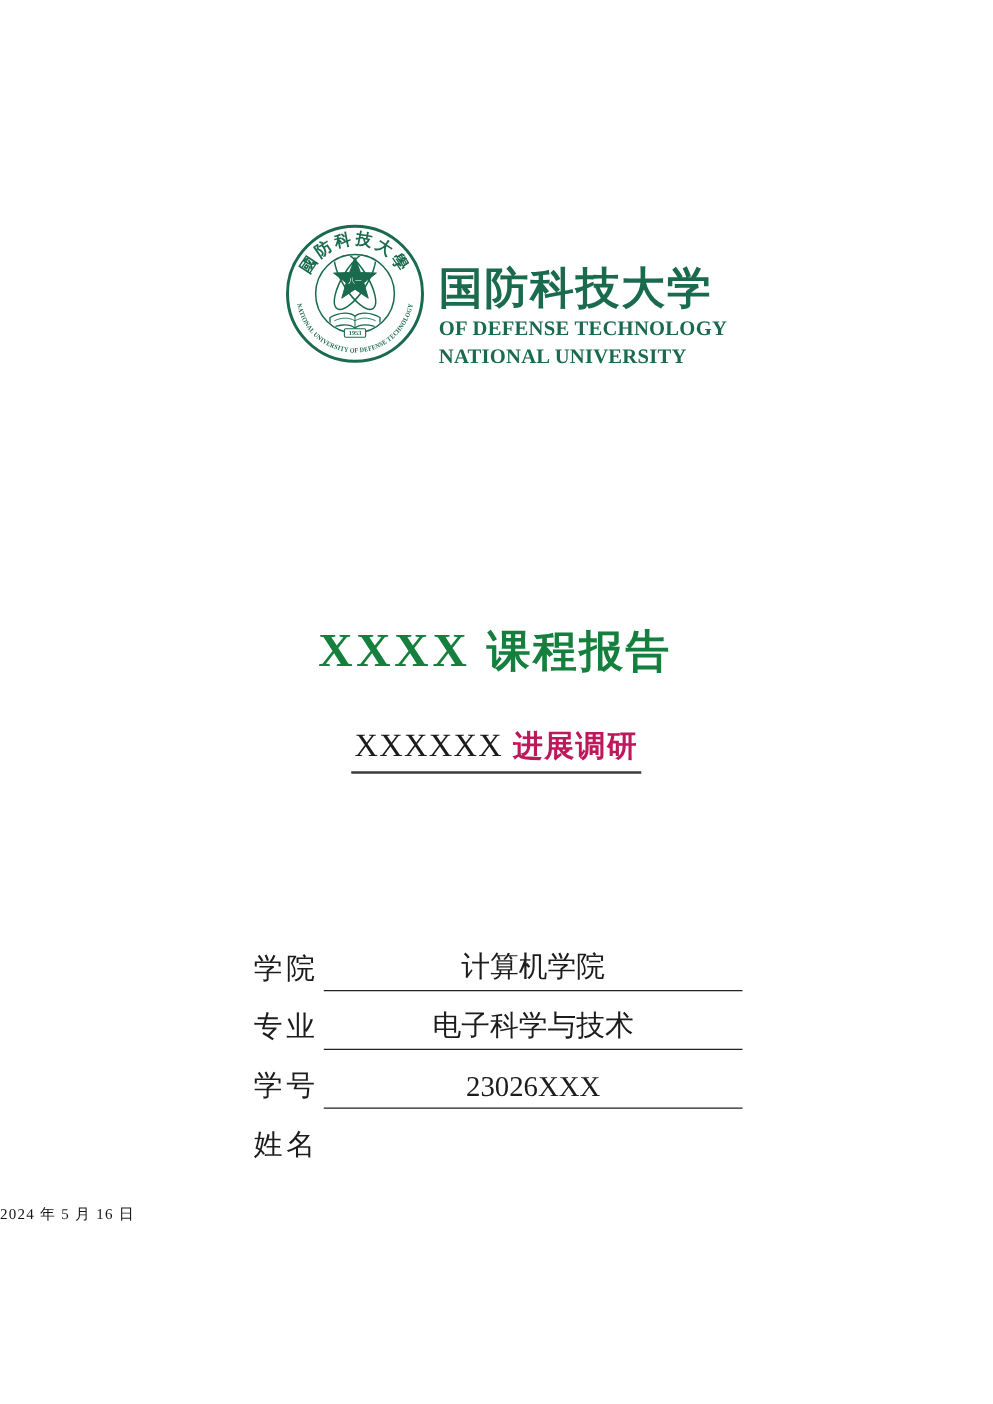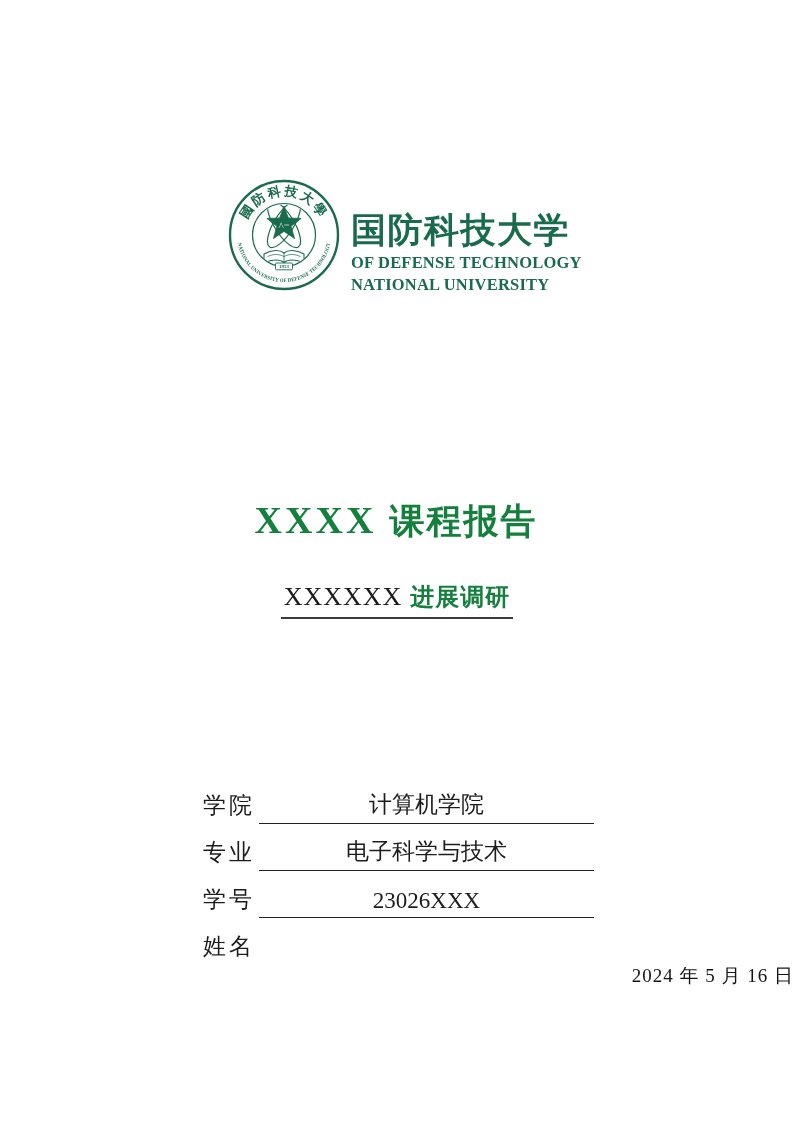--- a/index.html
+++ b/index.html
@@ -25,38 +25,38 @@
   }
 
   
   .title-line { position:absolute; left:0; top:498px; width:792px; text-align:center; white-space:nowrap; color:#15803d; }
   .title-latin { font-family:"Liberation Serif", serif; font-weight:700; font-size:38px; letter-spacing:3px; margin-right:13px; }
   .title-cjk  { font-family:"Liberation Sans", sans-serif; font-weight:700; font-size:35px; letter-spacing:2px; }
 
   .subtitle-line { position:absolute; left:0; top:581px; width:794px; text-align:center; white-space:nowrap; }
   .subtitle-inner { display:inline-block; border-bottom:2px solid #3c3c3c; padding:0 3px 4px 3px; }
   .subtitle-latin { font-family:"Liberation Serif", serif; font-size:26px; letter-spacing:1px; margin-right:8px; color:#1b1b1b; }
-  .subtitle-cjk  { font-family:Liberation Mono, monospace; font-weight:700; font-size:24px; letter-spacing:1px; color:#15803d; }
+  .subtitle-cjk  { font-family:Liberation Mono, monospace; font-weight:700; font-size:24px; letter-spacing:1px; color:#be185d; }
 
   
-  .form-block { position:absolute; left:203px; top:783px; width:391px; }
+  .form-block { position:absolute; left:203px; top:752px; width:391px; }
   .form-row { display:flex; align-items:flex-end; height:41px; margin-bottom:6px; }
   .form-label {
     flex:0 0 auto; min-width:50px; font-size:23px; letter-spacing:3px;
     color:var(--ink); padding-bottom:3px; white-space:nowrap;
   }
   .form-value-line {
     flex:1 1 auto; margin-left:4px; border-bottom:1.5px solid #222;
     text-align:center; font-size:23px; color:var(--ink);
     padding-bottom:3px; white-space:nowrap;
   }
 
   
-  .date-line { position:absolute; left:0; top:963px; width:794px; text-align:right;
-    font-size:19px; letter-spacing:1px; color:#141414; }
+  .date-line { position:absolute; left:0; top:963px; width:794px; text-align:left;
+    font-size:12px; letter-spacing:1px; color:#141414; }
 </style>
 </head>
 <body>
 
 <div class="page">
 
   <div class="logo-block">
     <svg class="seal-svg" viewBox="0 0 112 112" xmlns="http://www.w3.org/2000/svg">
       <defs>
         <path id="sealTopArc" d="M 17.1,49.1 A 39.5,39.5 0 0 1 94.9,49.1" fill="none"></path>

